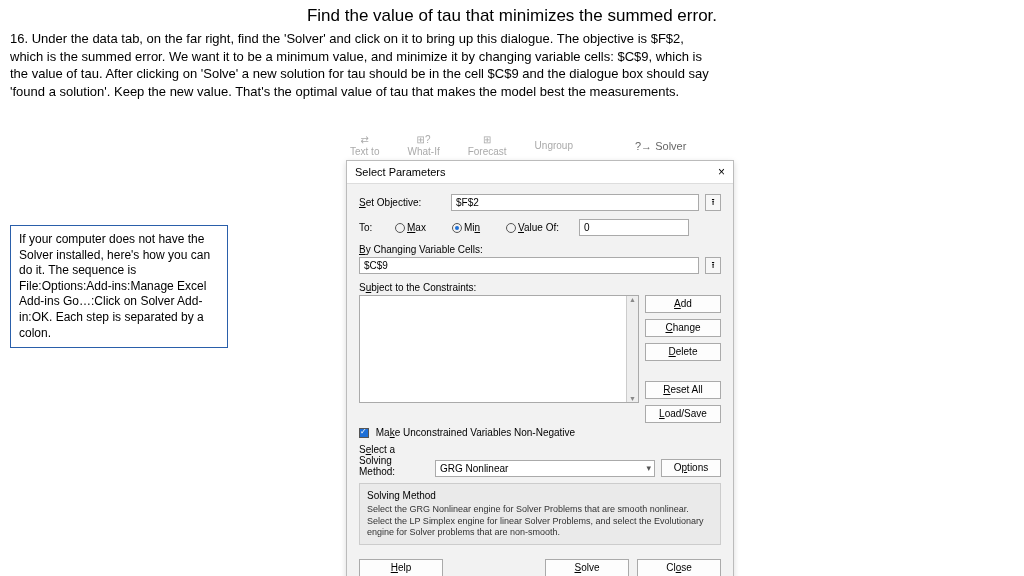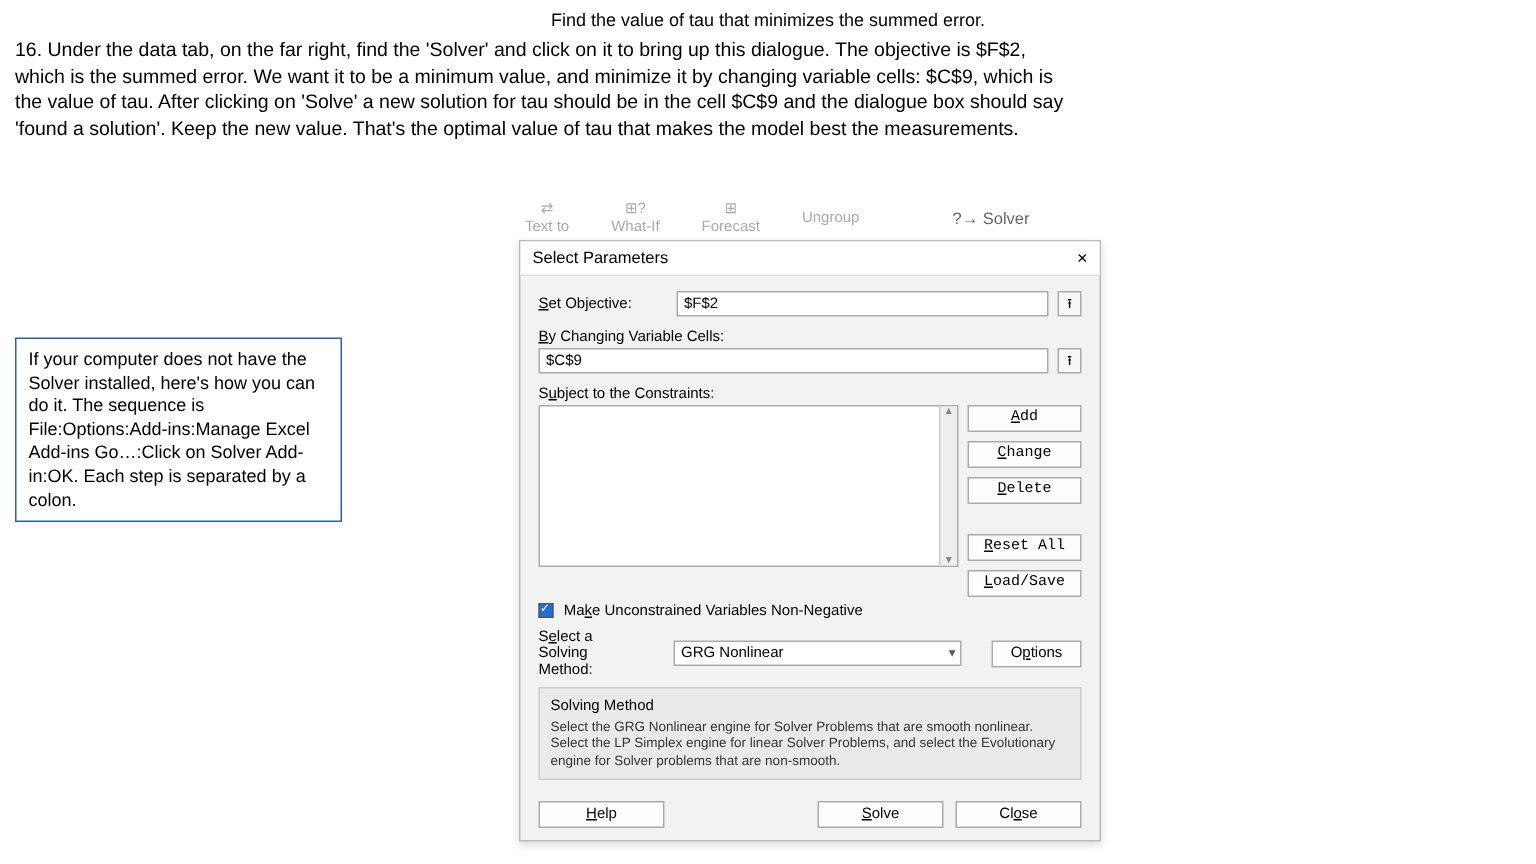--- a/index.html
+++ b/index.html
@@ -7,21 +7,21 @@
     font-family: "Segoe UI", Arial, sans-serif;
     background: #fff;
     width: 1024px;
     height: 576px;
     position: relative;
     overflow: hidden;
     color: #000;
   }
   .page-title {
     text-align: center;
-    font-size: 12px;
+    font-size: 17px;
     padding-top: 6px;
     font-weight: 400;
   }
   .instruction {
     font-size: 13px;
     line-height: 1.35;
     padding: 4px 10px 0 10px;
     max-width: 720px;
   }
   .note-box {
@@ -104,33 +104,33 @@
   .constraints-box {
     flex:1;
     background:#fff;
     border:1px solid #aaa;
     height: 108px;
     position:relative;
   }
   .scroll-stub{position:absolute;right:0;top:0;bottom:0;width:12px;background:#eee;border-left:1px solid #ccc;}
   .scroll-stub::before{content:"▲";position:absolute;top:0;left:0;right:0;text-align:center;font-size:7px;color:#888;}
   .scroll-stub::after{content:"▼";position:absolute;bottom:0;left:0;right:0;text-align:center;font-size:7px;color:#888;}
-  .side-btns { display:flex; flex-direction:column; gap:6px; width:76px;font-family:Liberation Mono, monospace;}
+  .side-btns { display:flex; flex-direction:column; gap:6px; width:76px;}
   .btn {
     background:#fdfdfd;
     border:1px solid #aaa;
     height:18px;
     font-size:10px;
     text-align:center;
     line-height:16px;
     cursor:pointer;
   }
   .chk { width:10px;height:10px;border:1px solid #555;display:inline-block;vertical-align:middle;margin-right:4px;background:#1e6fd6;position:relative;}
   .chk::after{content:"✓";color:#fff;font-size:8px;position:absolute;left:0;top:-2px;}
-  .method-row{display:flex;align-items:center;gap:20px;margin:6px 0;}
+  .method-row{display:flex;align-items:flex-end;gap:6px;margin:6px 0;}
   .select-box{flex:1;background:#fff;border:1px solid #aaa;height:17px;padding:0 4px;font-size:10px;line-height:15px;position:relative;}
   .select-box::after{content:"▾";position:absolute;right:3px;top:0;font-size:9px;color:#555;}
   .desc-panel{
     background:#eaeaea;border:1px solid #ccc;padding:6px 7px;margin-top:4px;
   }
   .desc-panel .hd{font-size:10px;margin-bottom:3px;}
   .desc-panel .tx{font-size:9px;line-height:1.25;color:#333;}
   .dlg-footer{
     display:flex;justify-content:space-between;align-items:center;
     padding:8px 12px; gap:8px;
@@ -168,20 +168,30 @@
 <div class="dialog">
   <div class="dlg-titlebar">
     <span>Select Parameters</span>
     <span class="dlg-close">×</span>
   </div>
   <div class="dlg-body">
     <div class="row">
       <span class="lbl" style="width:86px"><span class="underline-letter">S</span>e<span></span>t Objective:</span>
       <span class="field">$F$2</span>
       <span class="spin-btn">⭱</span>
+    </div>
+    <div class="row">
+      <span class="lbl" style="width:30px">To:</span>
+      <span><span class="radio"></span><span class="underline-letter">M</span>ax</span>
+      <span style="width:14px"></span>
+      <span><span class="radio checked"></span>Mi<span class="underline-letter">n</span></span>
+      <span style="width:14px"></span>
+      <span><span class="radio"></span><span class="underline-letter">V</span>alue Of:</span>
+      <span style="width:8px"></span>
+      <span class="field" style="flex:0 0 110px">0</span>
     </div>
     <div class="section-label"><span class="underline-letter">B</span>y Changing Variable Cells:</div>
     <div class="row">
       <span class="field">$C$9</span>
       <span class="spin-btn">⭱</span>
     </div>
     <div class="section-label">S<span class="underline-letter">u</span>bject to the Constraints:</div>
     <div class="constraints-area">
       <div class="constraints-box">
         <div class="scroll-stub"></div>

